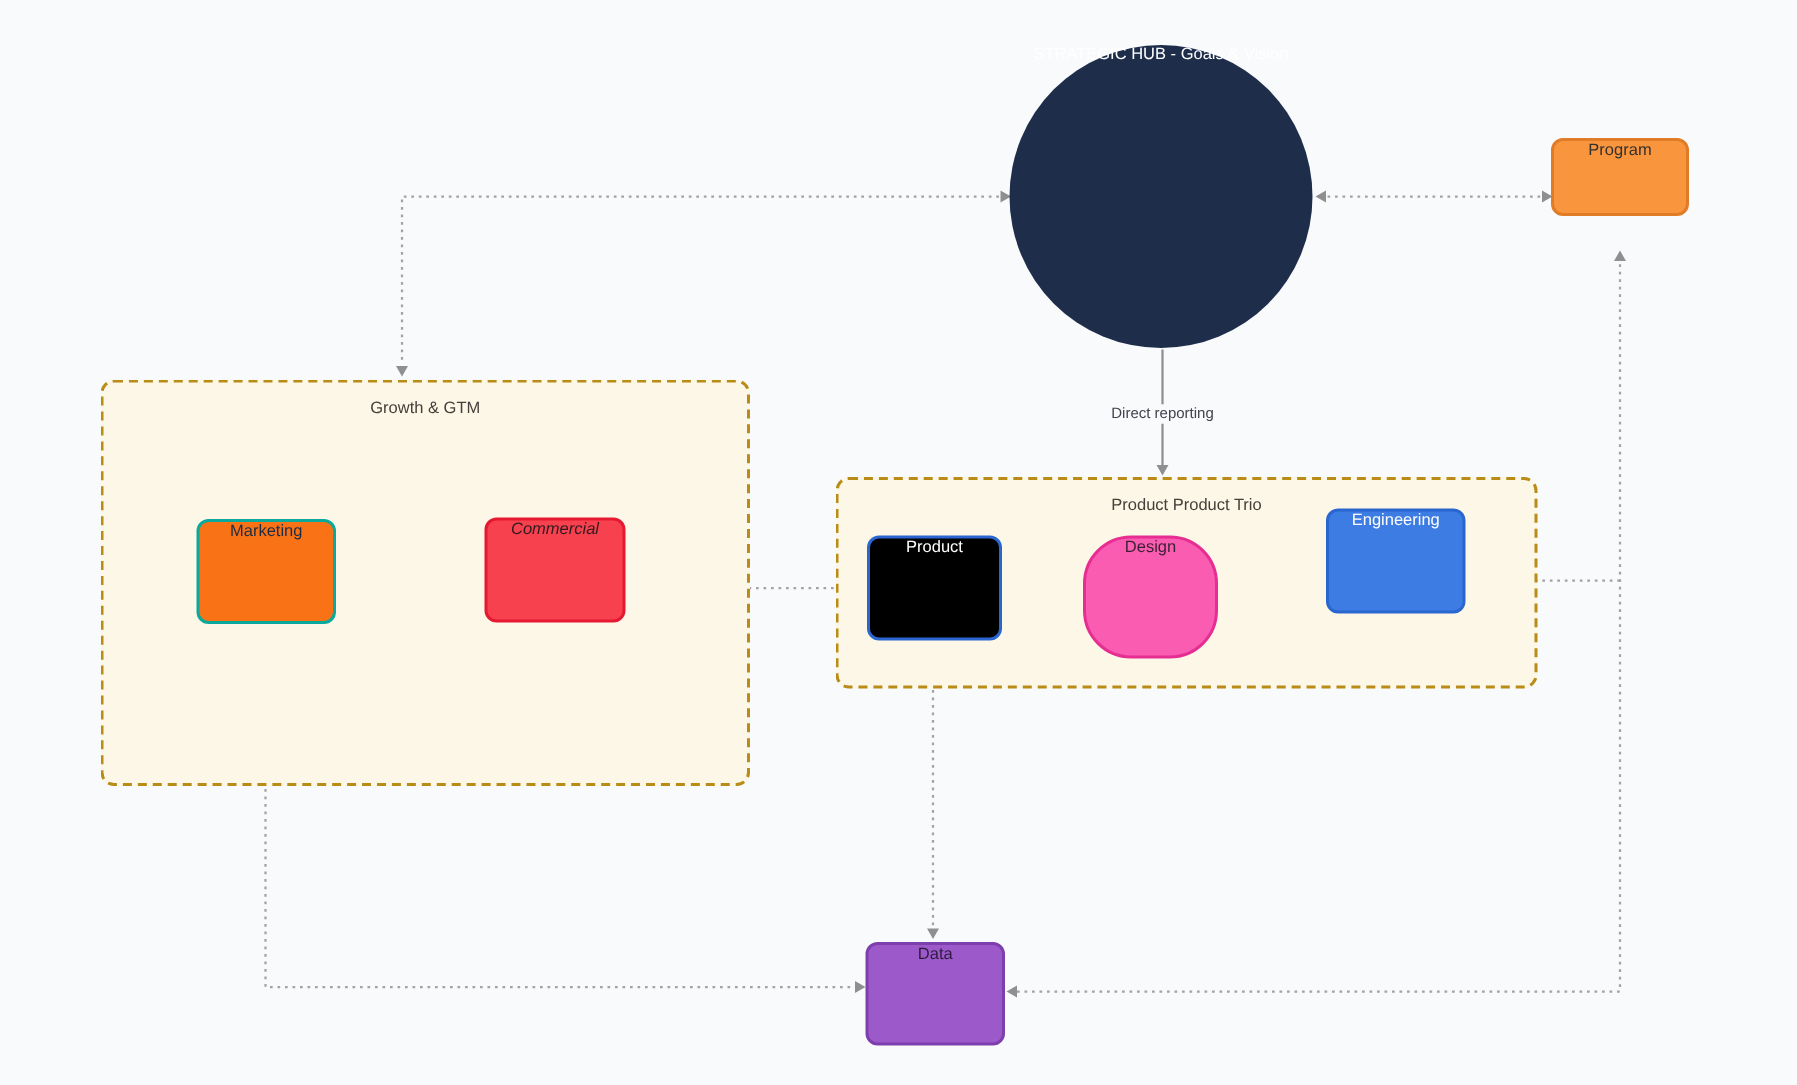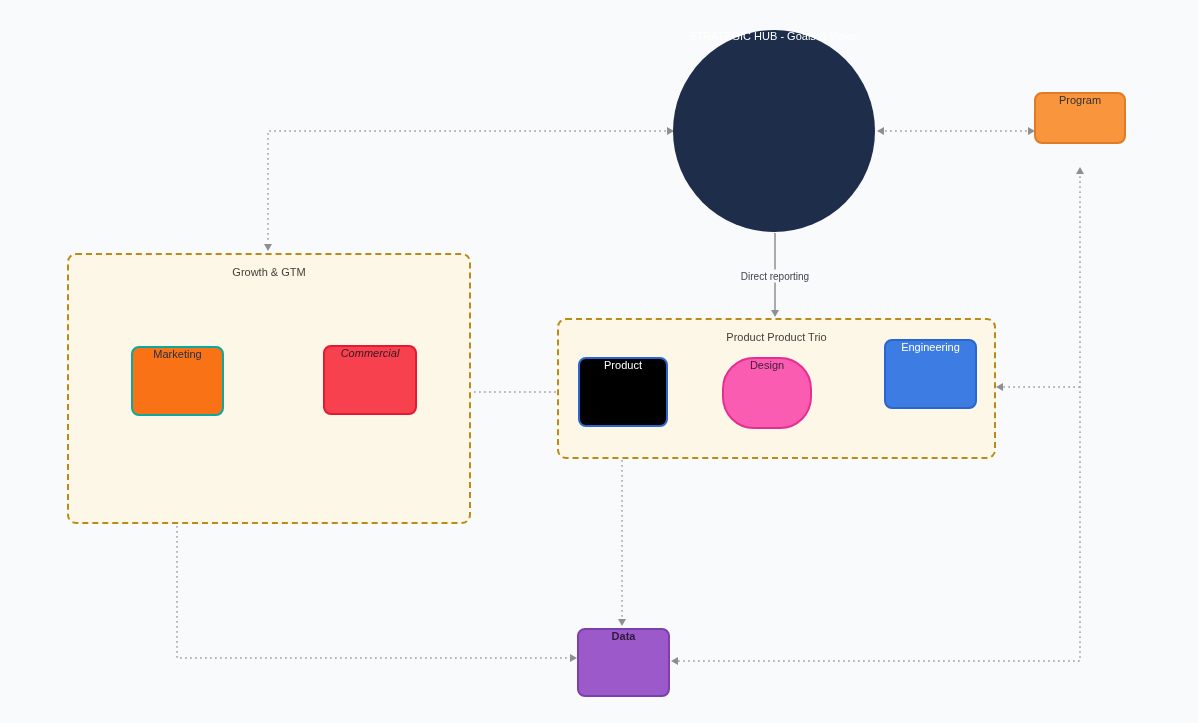--- a/index.html
+++ b/index.html
@@ -11,40 +11,40 @@
     position:relative;width:1198px;height:723px;overflow:hidden;
     background:#f8fafc;
   }
   .edges{position:absolute;left:0;top:0;z-index:1;}
   .edge{fill:none;stroke-width:1.5px;}
   .edge.dotted{stroke-dasharray:1.8 3.2;}
   .arrowhead{stroke:none;}
 
   .group{
     position:absolute;z-index:2;border-radius:9px;
-    border:2px dashed #b98b17;background:#fcf7e6;
+    border:2px dashed #b98b17;background:#fcf7e6;padding-left:29px;
   }
   .group-label{
     position:absolute;top:11px;left:0;right:0;text-align:center;
     font-size:11px;color:#44403a;
   }
   .g-growth{left:67px;top:253px;width:400px;height:267px;}
   .g-trio{left:557px;top:318px;width:435px;height:137px;}
 
   .node{
     position:absolute;z-index:3;display:flex;justify-content:center;
     text-align:center;font-size:11px;border-radius:8px;border:2px solid transparent;
     box-sizing:border-box;
   }
   .n-hub{left:673px;top:30px;width:202px;height:202px;border-radius:50%;border:none;}
   .n-program{left:1034px;top:92px;width:92px;height:52px;}
   .n-marketing{left:131px;top:346px;width:93px;height:70px;}
   .n-commercial{left:323px;top:345px;width:94px;height:70px;}
   .n-product{left:578px;top:357px;width:90px;height:70px;}
-  .n-design{left:722px;top:357px;width:90px;height:72px;border-radius:32px;}
+  .n-design{left:722px;top:357px;width:90px;height:82px;border-radius:32px;}
   .n-engineering{left:884px;top:339px;width:93px;height:70px;}
   .n-data{left:577px;top:628px;width:93px;height:69px;}
 
   .edge-label{
     position:absolute;z-index:4;left:775px;top:276px;transform:translate(-50%,-50%);
     background:#f8fafc;padding:1px 5px;font-size:10px;color:#42424e;white-space:nowrap;
   }
 </style>
 </head>
 <body>
@@ -113,19 +113,19 @@
   </div>
 
   <div class="node n-design" style="background-color: rgb(249, 92, 177); border-color: rgb(230, 46, 146); color: rgb(58, 31, 51);">
     <span>Design</span>
   </div>
 
   <div class="node n-engineering" style="background-color: rgb(61, 124, 227); border-color: rgb(42, 102, 208); color: rgb(255, 255, 255);">
     <span>Engineering</span>
   </div>
 
-  <div class="node n-data" style="background-color: rgb(156, 89, 201); border-color: rgb(126, 63, 174); color: rgb(45, 27, 62); font-weight: bold;">
+  <div class="node n-data" style="background-color: rgb(156, 89, 201); border-color: rgb(126, 63, 174); color: rgb(45, 27, 62);">
     <span>Data</span>
   </div>
 
   <div class="edge-label">Direct reporting</div>
 
 </div>
 
 </body></html>

